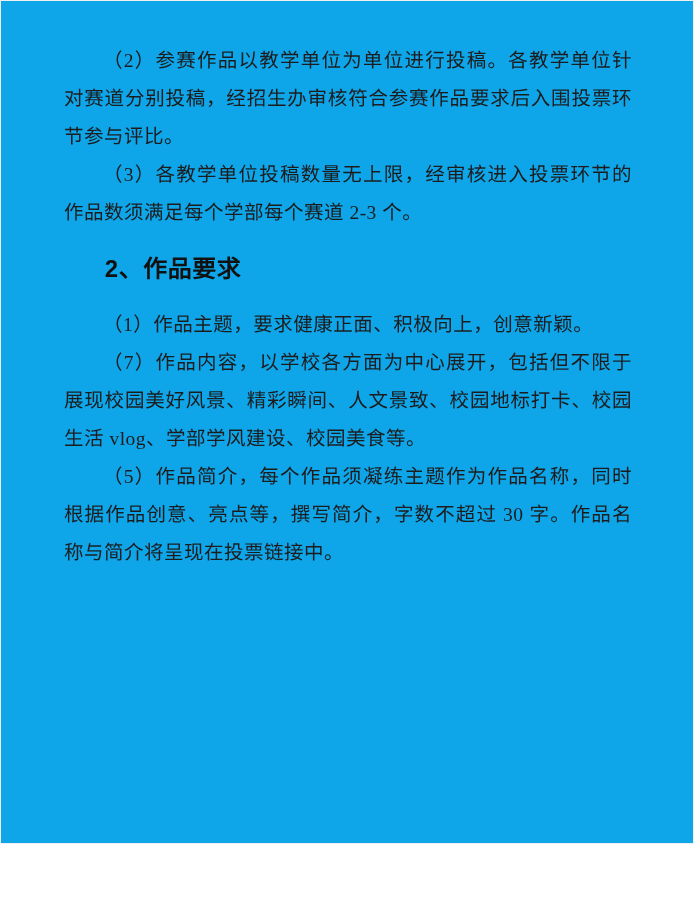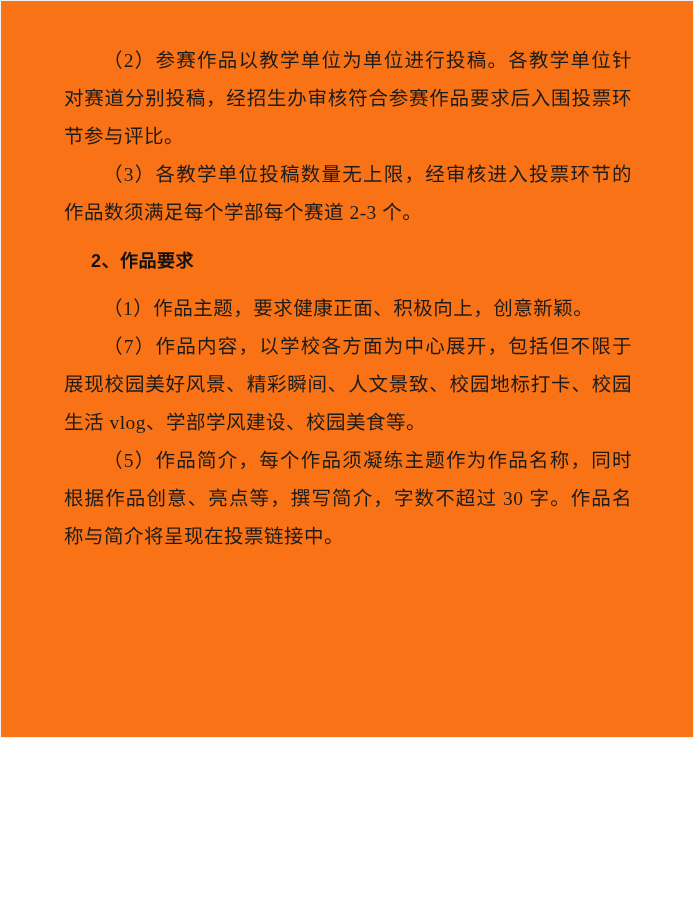--- a/index.html
+++ b/index.html
@@ -3,43 +3,43 @@
 <meta charset="utf-8">
 <style>
   html, body {
     margin: 0;
     padding: 0;
     background: #ffffff;
   }
   .page {
     position: relative;
     width: 694px;
-    height: 738px;
+    height: 844px;
     box-sizing: border-box;
-    background: #f97316;
+    background: #0ea5e9;
     padding: 42px 62px 0 64px;
     overflow: hidden;
     outline: 1px solid #f0f0f0;
     outline-offset: -1px;
   }
   .body-para {
     margin: 0;
     font-family: "Liberation Serif", "DejaVu Serif", serif;
     font-size: 19.5px;
     line-height: 38px;
     color: #1c1c1c;
     text-indent: 2em;
     text-align: justify;
     text-justify: inter-ideograph;
     letter-spacing: 0.5px;
   }
   .section-heading {
-    margin: 10px;
+    margin: 18px;
     font-family: "Liberation Sans", "DejaVu Sans", sans-serif;
-    font-size: 18px;
+    font-size: 24px;
     font-weight: 700;
     line-height: 38px;
     color: #111111;
     text-indent: 0.95em;
     letter-spacing: 0.5px;
   }
 </style>
 </head>
 <body>
 

